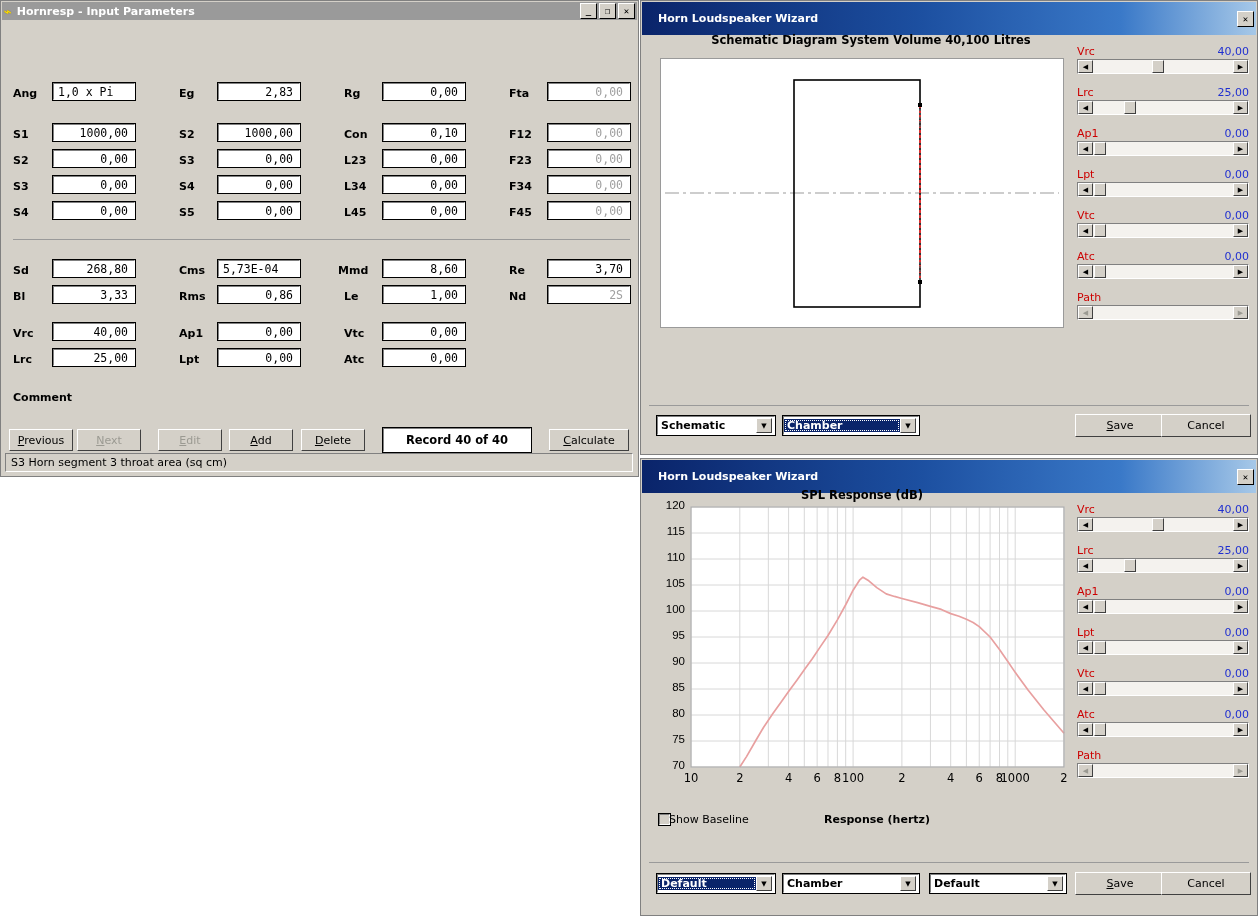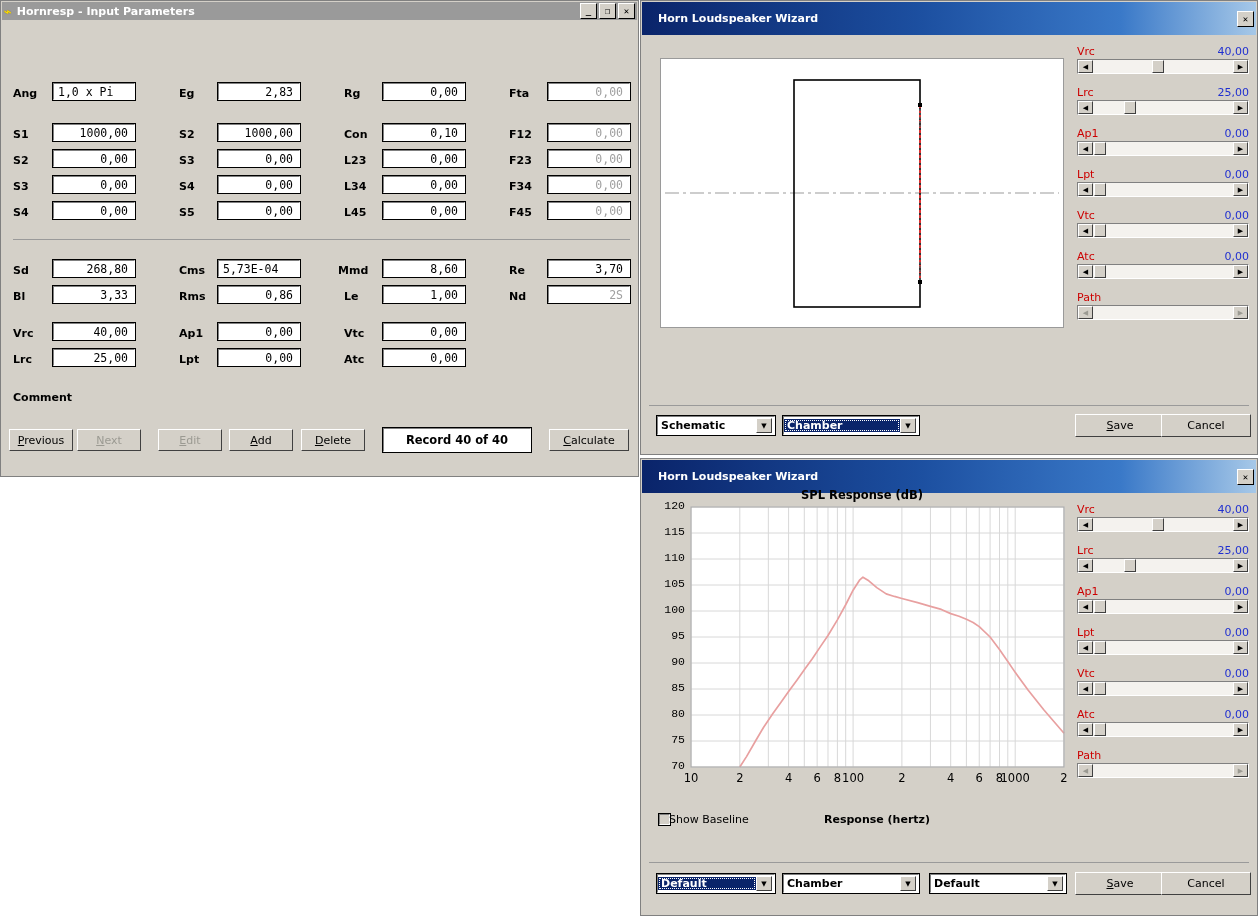--- a/index.html
+++ b/index.html
@@ -93,21 +93,21 @@
                  border-right:1px solid #404040;border-bottom:1px solid #404040;
                  display:flex;align-items:center;justify-content:center;font-size:7px;}
   .wbtn{position:absolute;width:90px;height:23px;background:#d4d0c8;box-sizing:border-box;
         border-top:1px solid #ffffff;border-left:1px solid #ffffff;
         border-right:1px solid #404040;border-bottom:1px solid #404040;
         display:flex;align-items:center;justify-content:center;font-size:11px;}
   .sep{position:absolute;height:0;border-top:1px solid #9a9a9a;}
 
   
   .ytick{position:absolute;text-align:right;font-size:11.5px;
-         font-family:Liberation Mono, monospace;}
+         font-family:Liberation Sans, sans-serif;}
   .xtick{position:absolute;text-align:center;font-size:11.5px;
          font-family:"DejaVu Sans","Liberation Sans",sans-serif;}
   .cbx{position:absolute;width:11px;height:11px;background:#d4d0c8;box-sizing:border-box;
        border-top:1px solid #808080;border-left:1px solid #808080;
        border-right:1px solid #fff;border-bottom:1px solid #fff;outline:1px solid #000;}
 </style>
 </head>
 <body>
 
 <div class="win" id="hornresp">
@@ -224,28 +224,30 @@
       <span><u>D</u><span>elete</span></span>
       </div>
 
     <div class="fld" style="left:382px;top:407px;width:148px;height:24px;justify-content:center;padding-right:0;font-weight:bold;font-family:'DejaVu Sans',sans-serif;font-size:11.5px">Record 40 of 40</div>
 
     <div class="btn" style="left:548px;top:408px;width:80px">
       <span><u>C</u><span>alculate</span></span>
       </div>
   </div>
 
+  <div id="hr-status">S3   Horn segment 3 throat area  (sq cm)</div>
 </div>
 
 <div class="wiz" id="wiz1">
   <div class="wiz-title">
     <span>Horn Loudspeaker Wizard</span>
     <div class="wiz-x">✕</div>
   </div>
 
+  <div class="wiz-head" style="position:absolute;left:20px;top:32px;width:1040px;text-align:center;width:420px">Schematic Diagram   System Volume 40,100 Litres</div>
 
   <div class="plotbox" style="left:19px;top:57px;width:404px;height:270px">
     <svg width="402" height="268" viewBox="0 0 402 268">
       <line x1="4" y1="134" x2="398" y2="134" stroke="#bdbdbd" stroke-width="1.3" stroke-dasharray="14,4,3,4"></line>
       <rect x="133" y="21" width="126" height="227" fill="none" stroke="#000000" stroke-width="1.6"></rect>
       <line x1="259" y1="46" x2="259" y2="223" stroke="#e03030" stroke-width="2" stroke-dasharray="3,2"></line>
       <line x1="259" y1="46" x2="259" y2="70" stroke="#4a5a5a" stroke-width="1.4" stroke-dasharray="2,2"></line>
       <line x1="259" y1="199" x2="259" y2="223" stroke="#4a5a5a" stroke-width="1.4" stroke-dasharray="2,2"></line>
       <rect x="257" y="44" width="4" height="4" fill="#000"></rect>
       <rect x="257" y="221" width="4" height="4" fill="#000"></rect>

